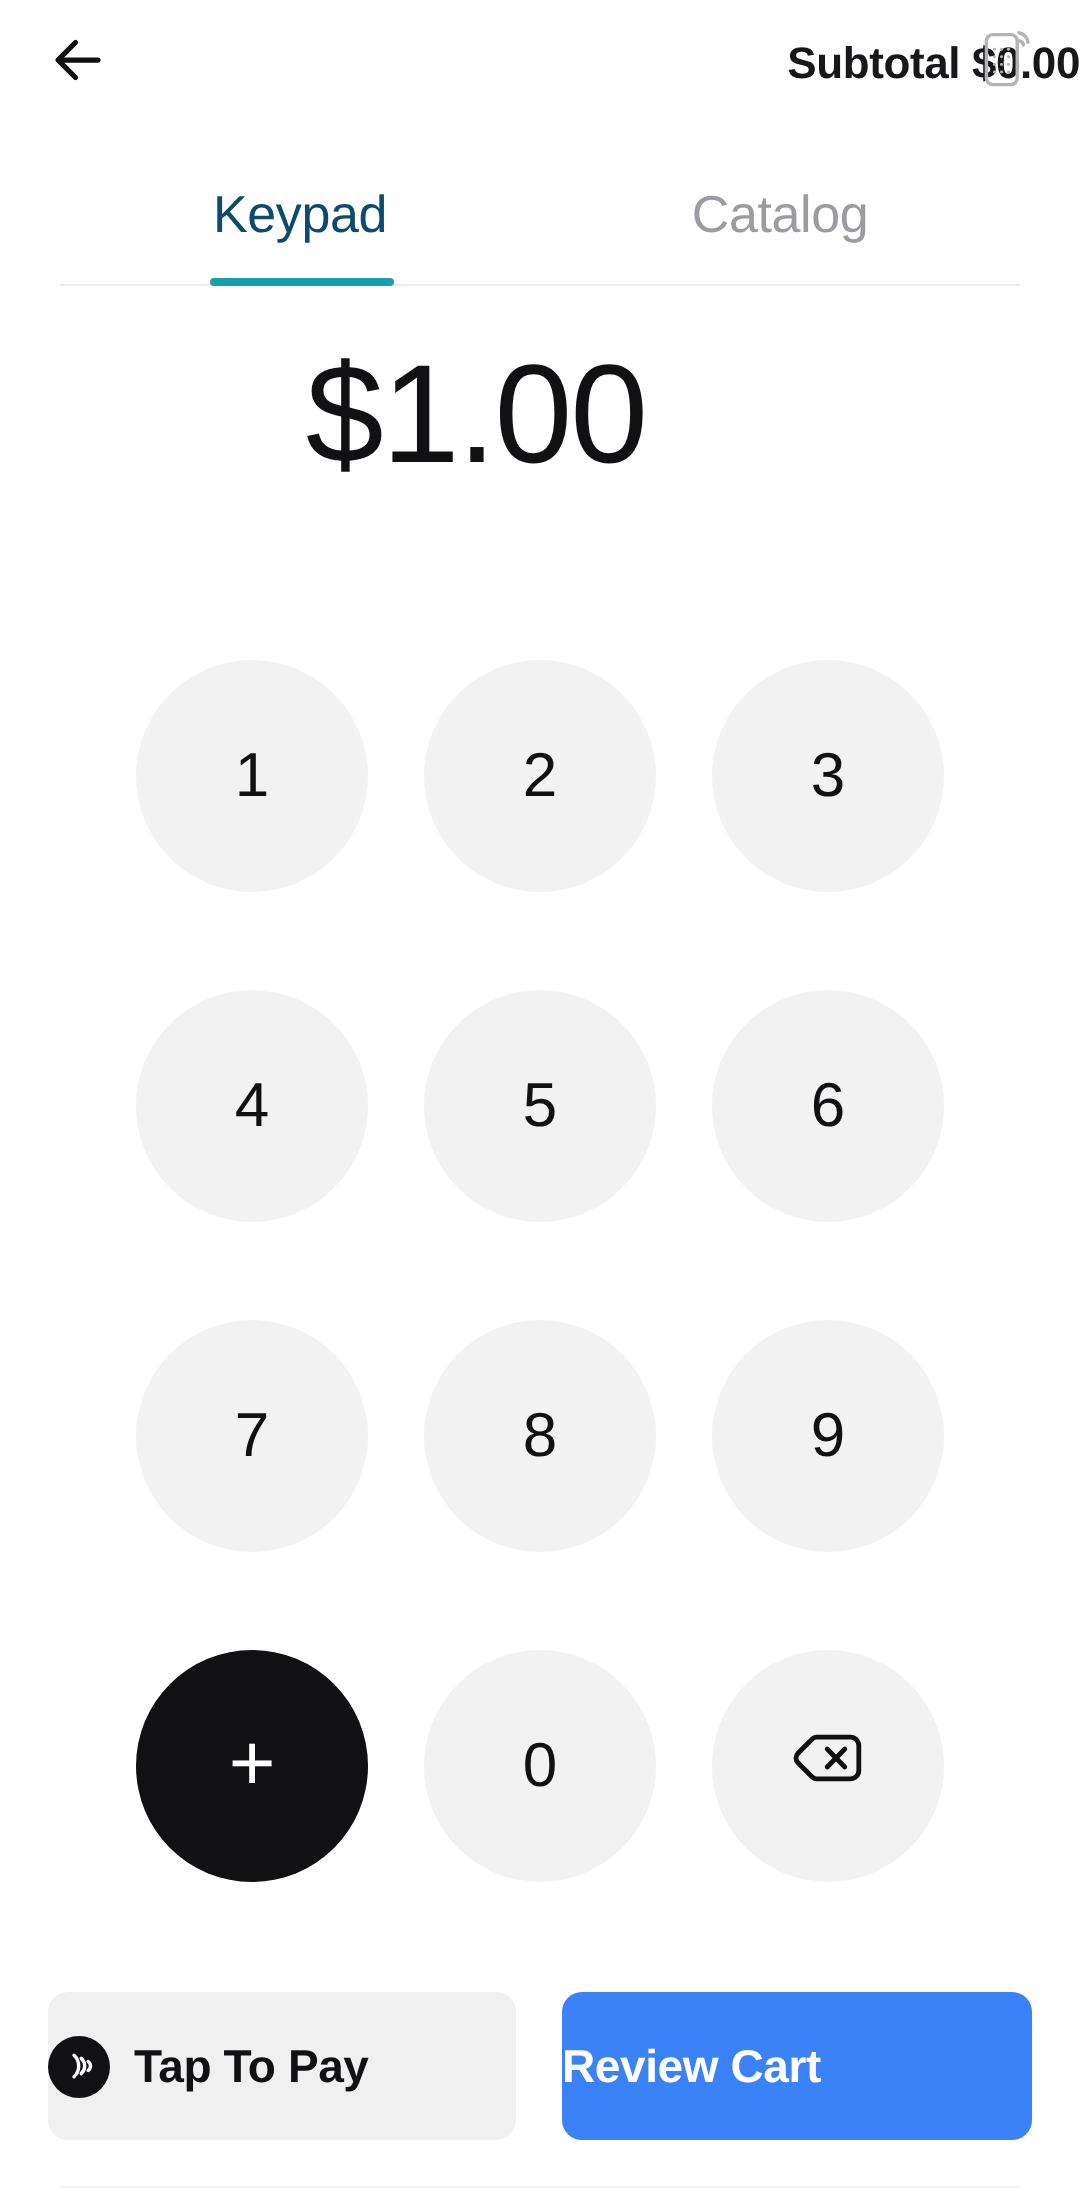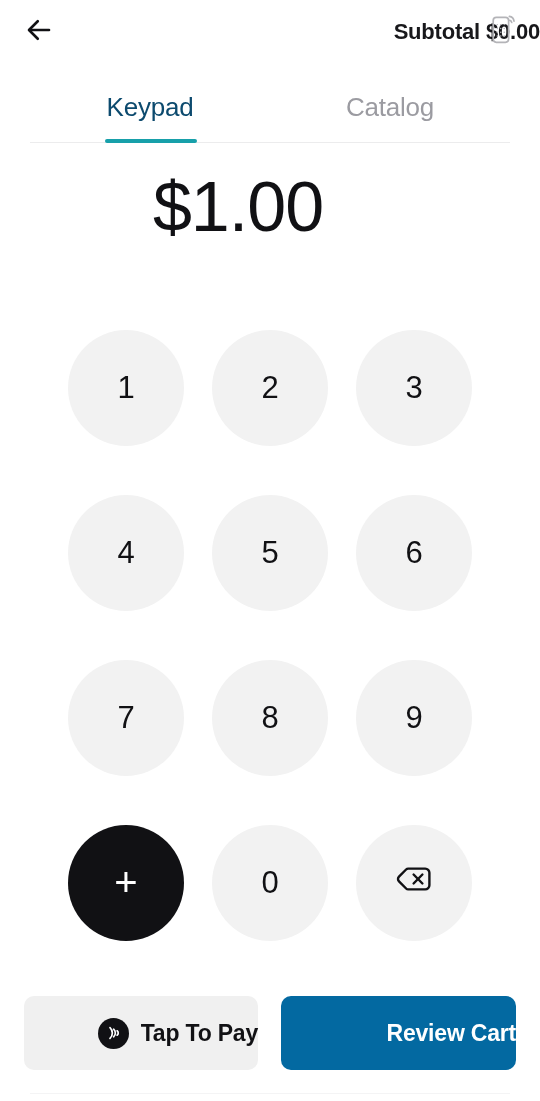--- a/index.html
+++ b/index.html
@@ -149,38 +149,38 @@
     left: 0; top: 996px;
     width: 540px; height: 74px;
   }
   .btn {
     position: absolute;
     top: 0;
     height: 74px;
     border-radius: 10px;
     display: flex;
     align-items: center;
-    justify-content: flex-end;
+    justify-content: flex-start;
     cursor: pointer;
     user-select: none;
   }
   .btn-tap {
     left: 24px; width: 234px;
     background: #f0f0f0;
     gap: 12px;
   }
   .btn-tap .btn-label {
     font-size: 23px;
     font-weight: 700;
     color: #111114;
     letter-spacing: -0.2px;
   }
   .btn-review {
     left: 281px; width: 235px;
-    background: #0369a1;
+    background: #3b82f6;
   }
   .btn-review .btn-label {
     font-size: 23px;
     font-weight: 700;
     color: #ffffff;
     letter-spacing: -0.2px;
   }
   .nfc-badge {
     width: 31px; height: 31px;
     border-radius: 50%;

